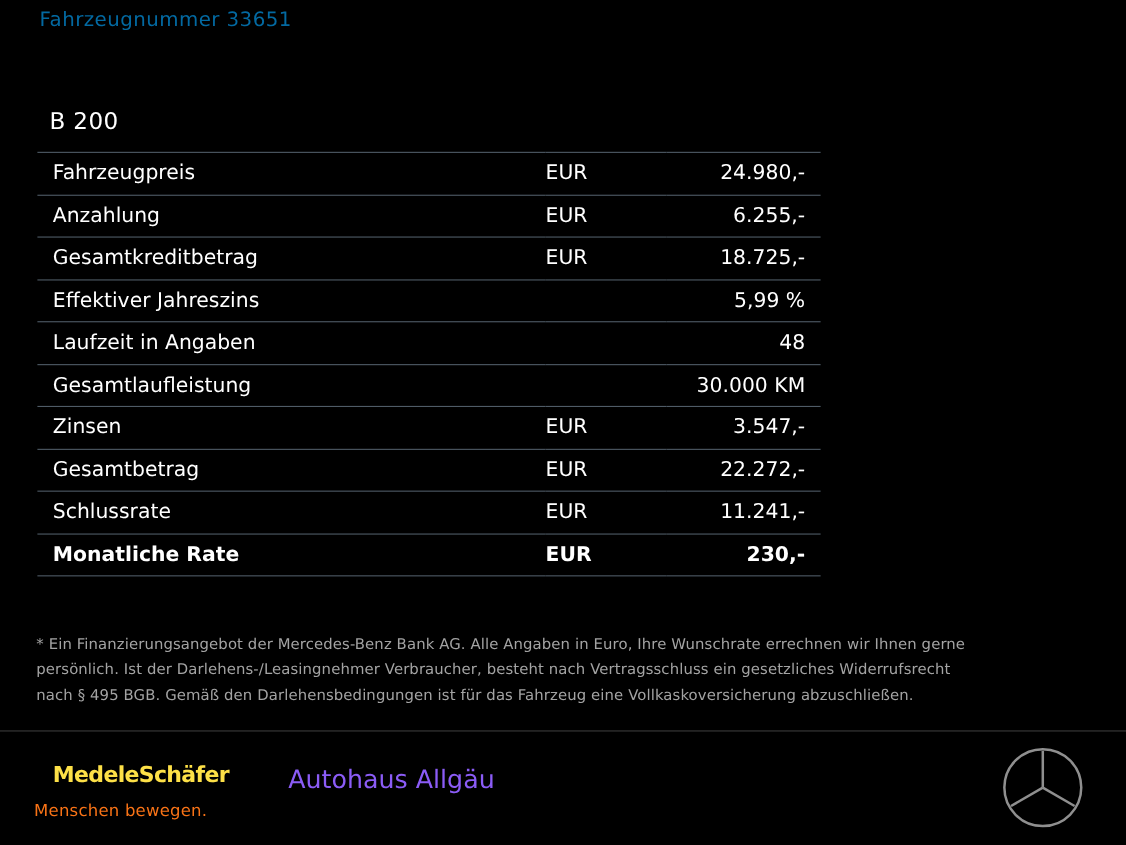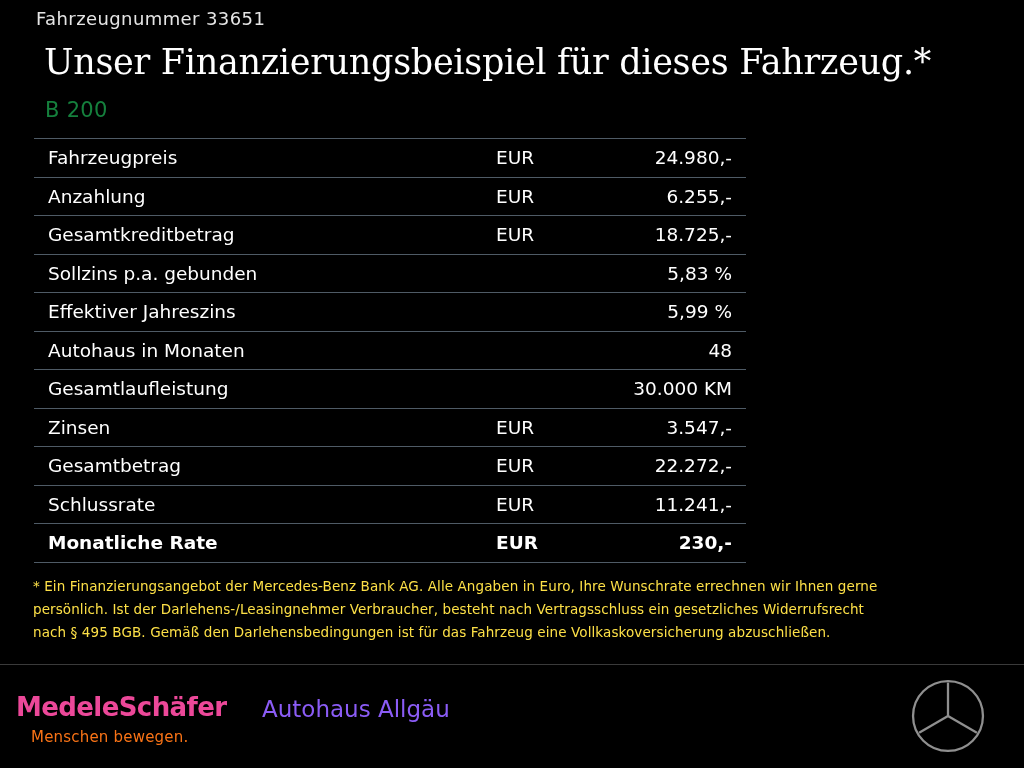--- a/index.html
+++ b/index.html
@@ -18,40 +18,40 @@
     background: #000000;
   }
 
   
   .vehicle-number {
     position: absolute;
     left: 36px;
     top: 8px;
     font-size: 18px;
     letter-spacing: 0.4px;
-    color: #e5e5e5;
+    color: #0369a1;
     font-family: "DejaVu Sans", sans-serif;
   }
   .headline {
     position: absolute;
     left: 44px;
     top: 42px;
     font-size: 35px;
     font-family: "DejaVu Serif", serif;
     font-weight: 400;
     letter-spacing: -0.3px;
     color: #ffffff;
     white-space: nowrap;
   }
   .model {
     position: absolute;
     left: 45px;
     top: 98px;
     font-size: 21px;
-    color: #15803d;
+    color: #ffffff;
     letter-spacing: 0.3px;
   }
 
   
   .finance-table {
     position: absolute;
     left: 34px;
     top: 138px;
     width: 712px;
     border-collapse: collapse;
@@ -92,41 +92,41 @@
   tr.total td.label { font-weight: bold; }
 
   
   .footnote {
     position: absolute;
     left: 33px;
     top: 575px;
     width: 860px;
     font-size: 13.5px;
     line-height: 23px;
-    color: #fde047;
+    color: #a3a3a3;
     letter-spacing: 0.1px;
   }
 
   
   .footer-rule {
     position: absolute;
     left: 0;
     top: 664px;
     width: 1024px;
     height: 1px;
     background: #3a3a3a;
   }
   .brand-primary {
     position: absolute;
-    left: 16px;
+    left: 48px;
     top: 692px;
-    font-size: 26px;
+    font-size: 20px;
     font-weight: bold;
     letter-spacing: -0.6px;
-    color: #ec4899;
+    color: #fde047;
     font-family: "DejaVu Sans", sans-serif;
   }
   .brand-tagline {
     position: absolute;
     left: 31px;
     top: 728px;
     font-size: 15px;
     color: #f97316;
     letter-spacing: 0.2px;
   }
@@ -146,53 +146,47 @@
     height: 76px;
   }
 </style>
 </head>
 <body>
 
 <div class="page">
 
   <div class="vehicle-number">Fahrzeugnummer 33651</div>
 
-  <div class="headline">Unser Finanzierungsbeispiel für dieses Fahrzeug.*</div>
 
   <div class="model">B 200</div>
 
   <table class="finance-table">
     <tbody>
       <tr>
         <td class="label">Fahrzeugpreis</td>
         <td class="currency">EUR</td>
         <td class="value">24.980,-</td>
       </tr>
       <tr>
         <td class="label">Anzahlung</td>
         <td class="currency">EUR</td>
         <td class="value">6.255,-</td>
       </tr>
       <tr>
         <td class="label">Gesamtkreditbetrag</td>
         <td class="currency">EUR</td>
         <td class="value">18.725,-</td>
-      </tr>
-      <tr>
-        <td class="label">Sollzins p.a. gebunden</td>
-        <td class="currency"></td>
-        <td class="value">5,83 %</td>
       </tr>
       <tr>
         <td class="label">Effektiver Jahreszins</td>
         <td class="currency"></td>
         <td class="value">5,99 %</td>
       </tr>
       <tr>
-        <td class="label">Autohaus in Monaten</td>
+        <td class="label">Laufzeit in Angaben</td>
         <td class="currency"></td>
         <td class="value">48</td>
       </tr>
       <tr>
         <td class="label">Gesamtlaufleistung</td>
         <td class="currency"></td>
         <td class="value">30.000 KM</td>
       </tr>
       <tr>
         <td class="label">Zinsen</td>

